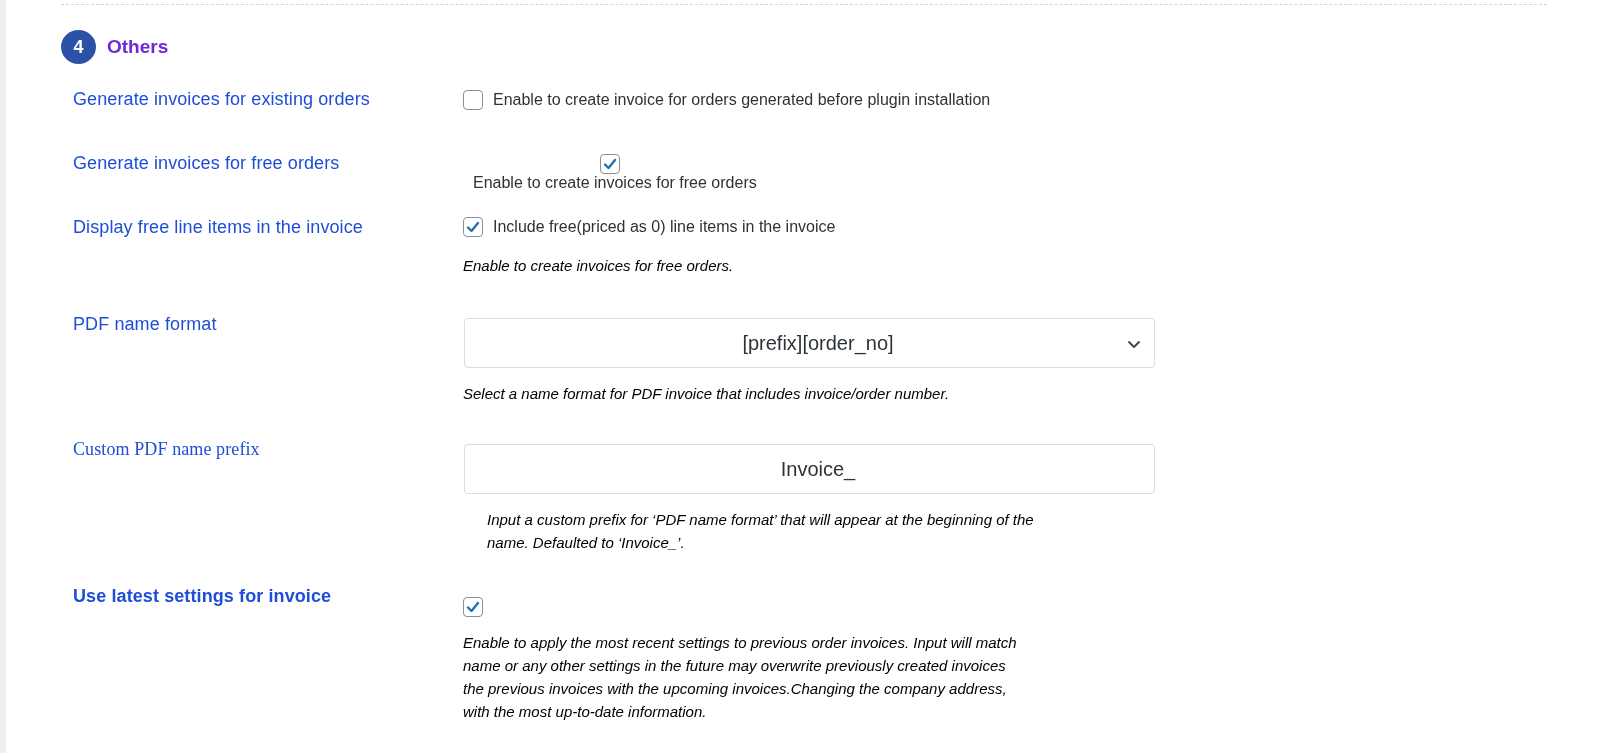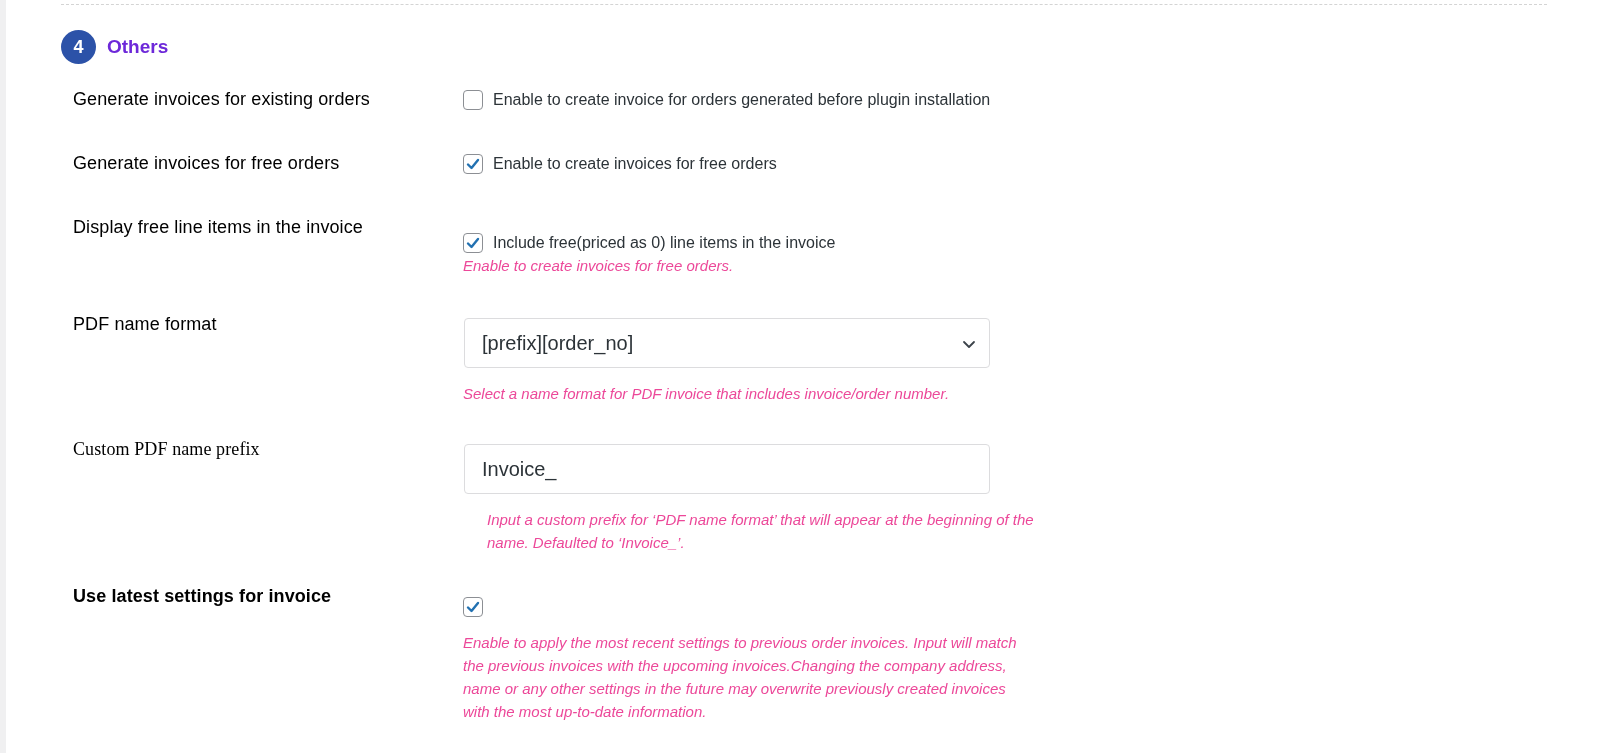--- a/index.html
+++ b/index.html
@@ -25,43 +25,43 @@
   .badge {
     width: 35px; height: 34px; border-radius: 50%;
     background: #2c52a8; color: #fff;
     font-weight: bold; font-size: 18px;
     display: flex; align-items: center; justify-content: center;
   }
   .section-title {
     margin-left: 11px; font-size: 19px; font-weight: bold; color: #6d28d9;
   }
   .row-label {
-    position: absolute; left: 73px; font-size: 18px; color: #000000;
+    position: absolute; left: 73px; font-size: 18px; color: #1d4ed8;
     letter-spacing: 0.1px;
   }
   .field {
     position: absolute; left: 463px;
   }
   .cb-line { display: flex; align-items: center; }
   .checkbox {
     width: 18px; height: 18px; border: 1px solid #8c8f94; border-radius: 4px;
     background: #fff; box-sizing: border-box; width: 20px; height: 20px;
     display: flex; align-items: center; justify-content: center;
     flex-shrink: 0;
   }
   .checkbox svg { width: 14px; height: 14px; }
   .cb-text { margin-left: 10px; font-size: 16px; color: #2c3338; }
   .desc {
-    font-style: italic; font-size: 15px; color: #ec4899; line-height: 23px;
+    font-style: italic; font-size: 15px; color: #000000; line-height: 23px;
   }
   .select, .text-input {
-    position: absolute; left: 464px; width: 526px; height: 50px;
+    position: absolute; left: 464px; width: 691px; height: 50px;
     border: 1px solid #dcdcde; border-radius: 4px; box-sizing: border-box;
     background: #fff; display: flex; align-items: center;
-    padding-left: 17px; font-size: 20px; color: #2c3338;
+    padding-left: 17px; font-size: 20px; color: #2c3338; justify-content: center;
   }
   .chevron {
     position: absolute; right: 12px; top: 17px; width: 16px; height: 16px;
   }
 </style>
 </head>
 <body>
 
 <div class="left-strip"></div>
 <div class="divider"></div>
@@ -71,31 +71,31 @@
   <div class="section-title">Others</div>
 </div>
 
 <div class="row-label" style="top:89px;">Generate invoices for existing orders</div>
 <div class="field cb-line" style="top:90px;">
   <div class="checkbox"></div>
   <span class="cb-text">Enable to create invoice for orders generated before plugin installation</span>
 </div>
 
 <div class="row-label" style="top:153px;">Generate invoices for free orders</div>
-<div class="field cb-line" style="top:154px;">
+<div class="field cb-line" style="top:154px;flex-direction:column;">
   <div class="checkbox">
     <svg viewBox="0 0 14 14">
         <path d="M2 7.5 L5.5 11 L12 3" fill="none" stroke="#2271b1" stroke-width="2.4" stroke-linecap="round" stroke-linejoin="round"></path>
       </svg>
   </div>
   <span class="cb-text">Enable to create invoices for free orders</span>
 </div>
 
 <div class="row-label" style="top:217px;text-align:center;">Display free line items in the invoice</div>
-<div class="field cb-line" style="top:233px;">
+<div class="field cb-line" style="top:217px;">
   <div class="checkbox">
     <svg viewBox="0 0 14 14">
         <path d="M2 7.5 L5.5 11 L12 3" fill="none" stroke="#2271b1" stroke-width="2.4" stroke-linecap="round" stroke-linejoin="round"></path>
       </svg>
   </div>
   <span class="cb-text">Include free(priced as 0) line items in the invoice</span>
 </div>
 <div class="field desc" style="top:254px;">Enable to create invoices for free orders.</div>
 
 <div class="row-label" style="top:314px;">PDF name format</div>
@@ -119,16 +119,16 @@
 <div class="row-label" style="top:586px;font-weight:bold;">Use latest settings for invoice</div>
 <div class="field cb-line" style="top:597px;">
   <div class="checkbox">
     <svg viewBox="0 0 14 14">
         <path d="M2 7.5 L5.5 11 L12 3" fill="none" stroke="#2271b1" stroke-width="2.4" stroke-linecap="round" stroke-linejoin="round"></path>
       </svg>
   </div>
 </div>
 <div class="field desc" style="top:631px;">
   <div>Enable to apply the most recent settings to previous order invoices. Input will match</div>
+  <div>name or any other settings in the future may overwrite previously created invoices</div>
   <div>the previous invoices with the upcoming invoices.Changing the company address,</div>
-  <div>name or any other settings in the future may overwrite previously created invoices</div>
   <div>with the most up-to-date information.</div>
 </div>
 
 </body></html>

